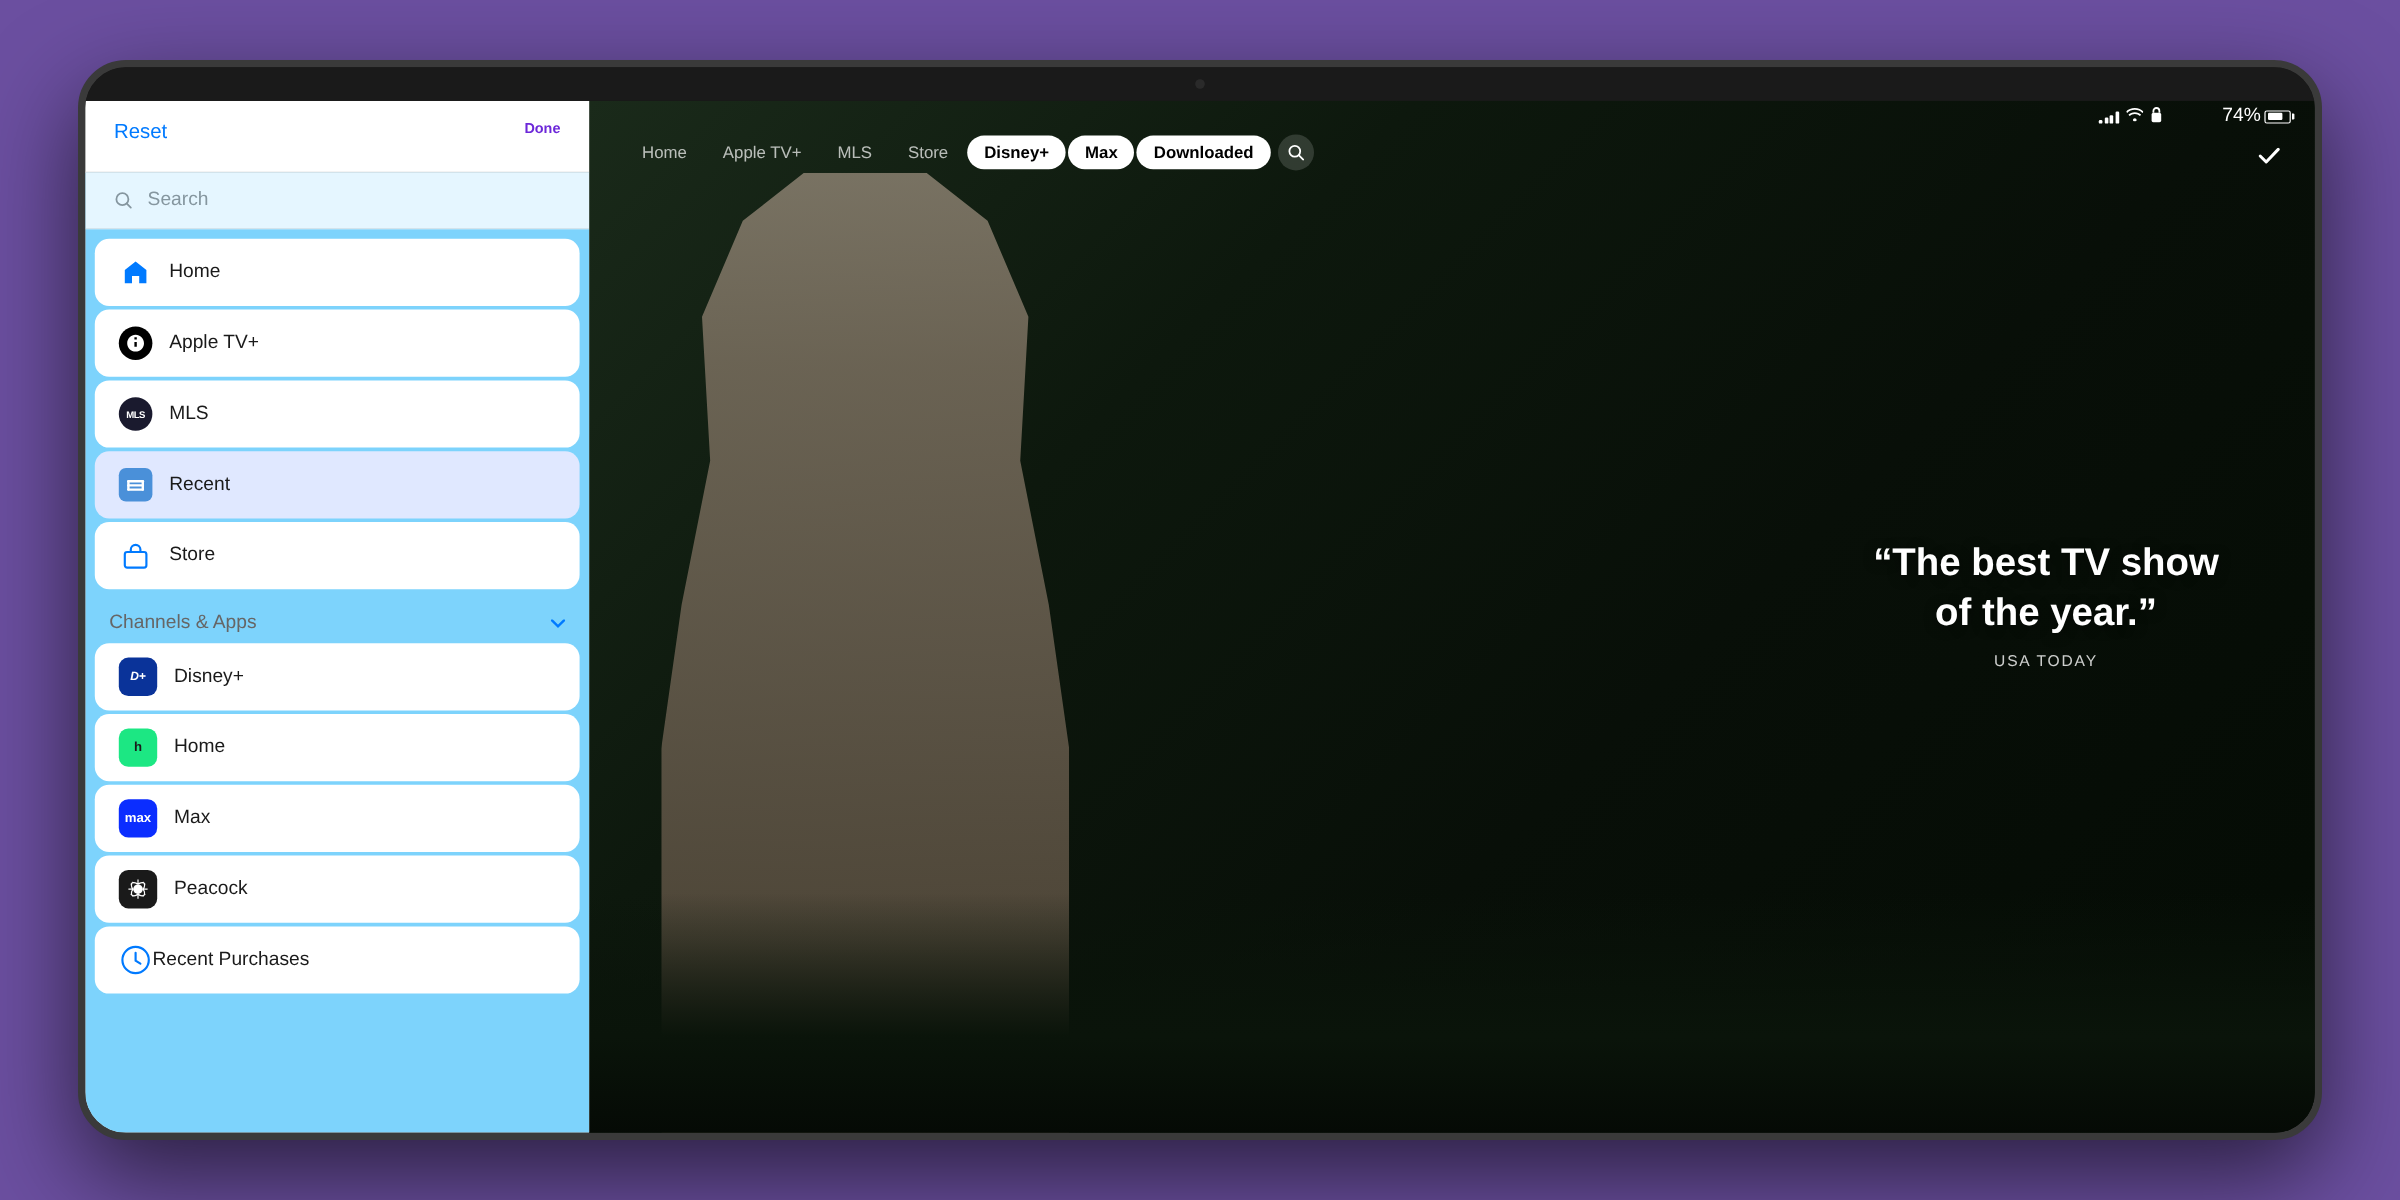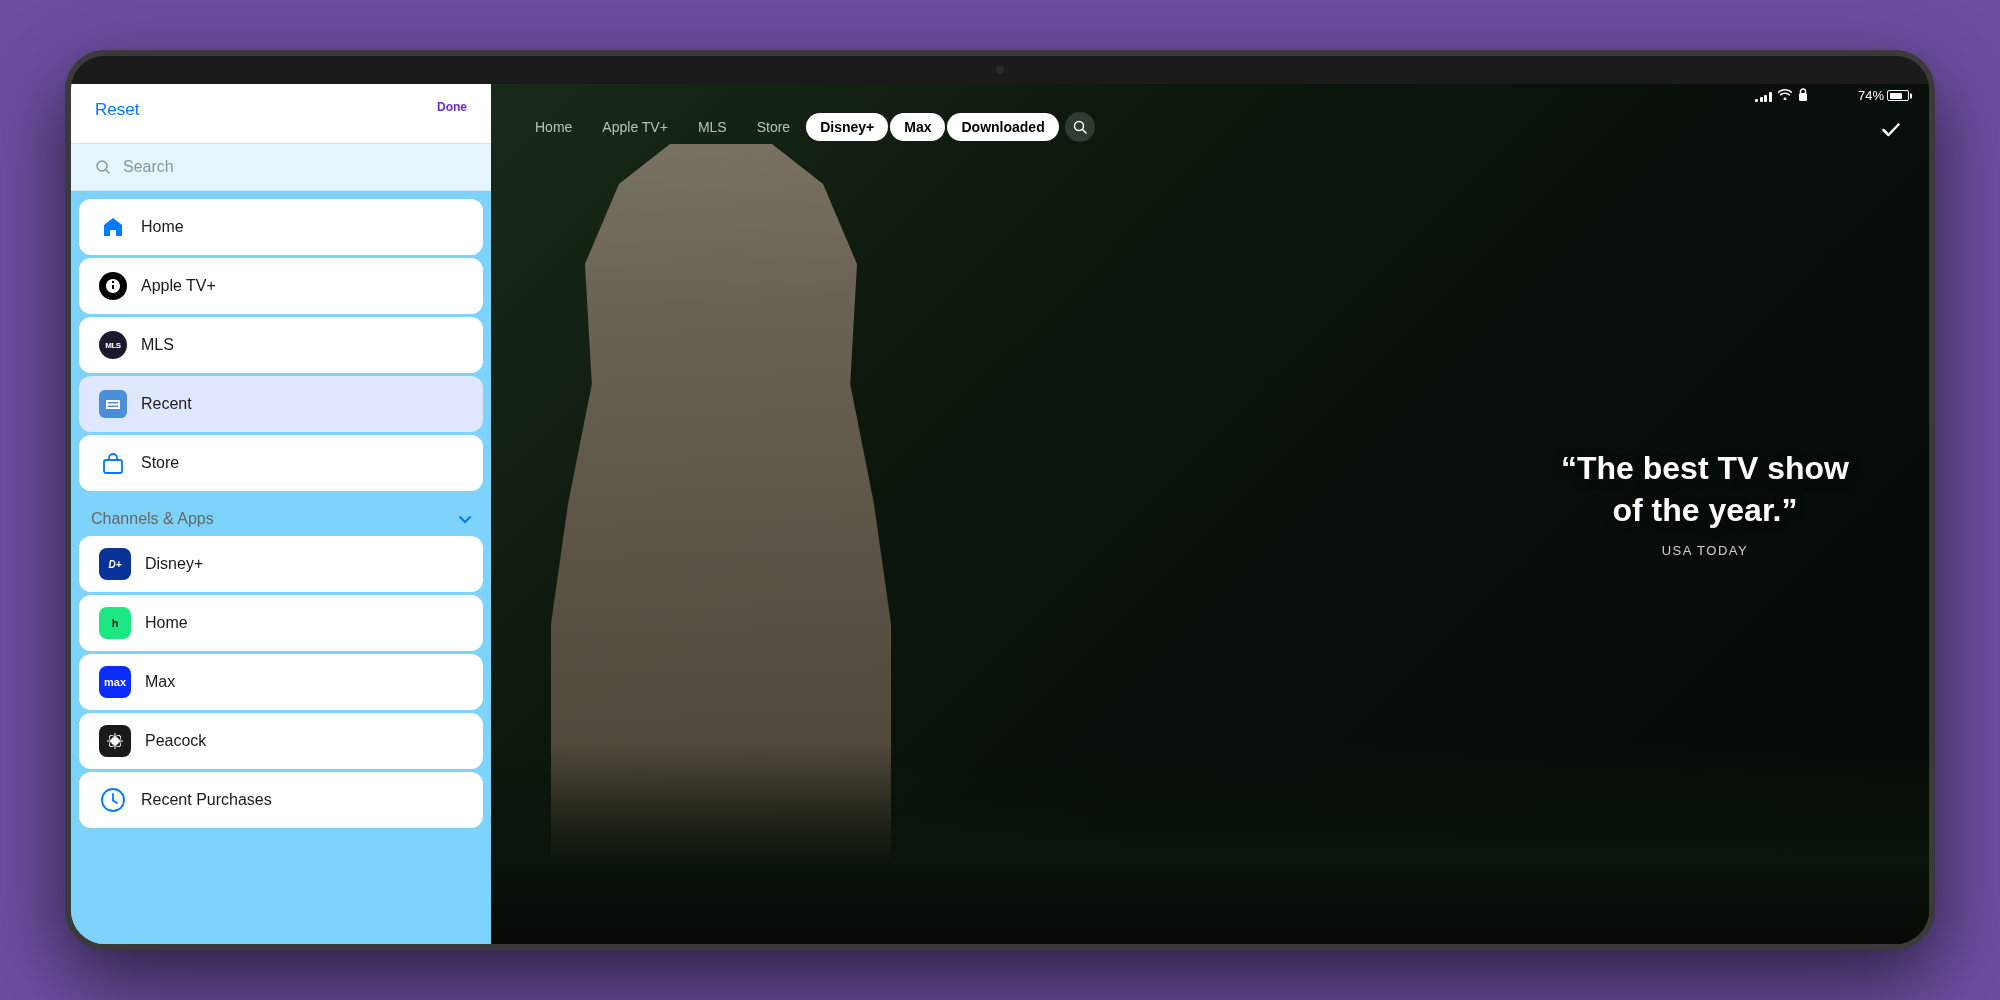--- a/index.html
+++ b/index.html
@@ -156,21 +156,21 @@
     }
 
     .battery-container {
       display: flex;
       align-items: center;
       gap: 3px;
     }
 
     .battery-text {
       color: white;
-      font-size: 13px;
+      font-size: 16px;
       font-weight: 500;
       margin-left: 44px;
     }
 
     .battery-icon {
       width: 22px;
       height: 11px;
       border: 1.5px solid white;
       border-radius: 2px;
       position: relative;
@@ -418,21 +418,20 @@
       color: #1a1a1a;
       font-weight: 400;
     }
 
     
     .library-item {
       background: white;
       padding: 14px 20px;
       display: flex;
       align-items: center;
-      gap: 14px;
       cursor: pointer;
       border-radius: 12px;
       margin: 0 8px 3px 8px;
     }
 
     
     .appletv-logo {
       width: 28px;
       height: 28px;
       background: black;

